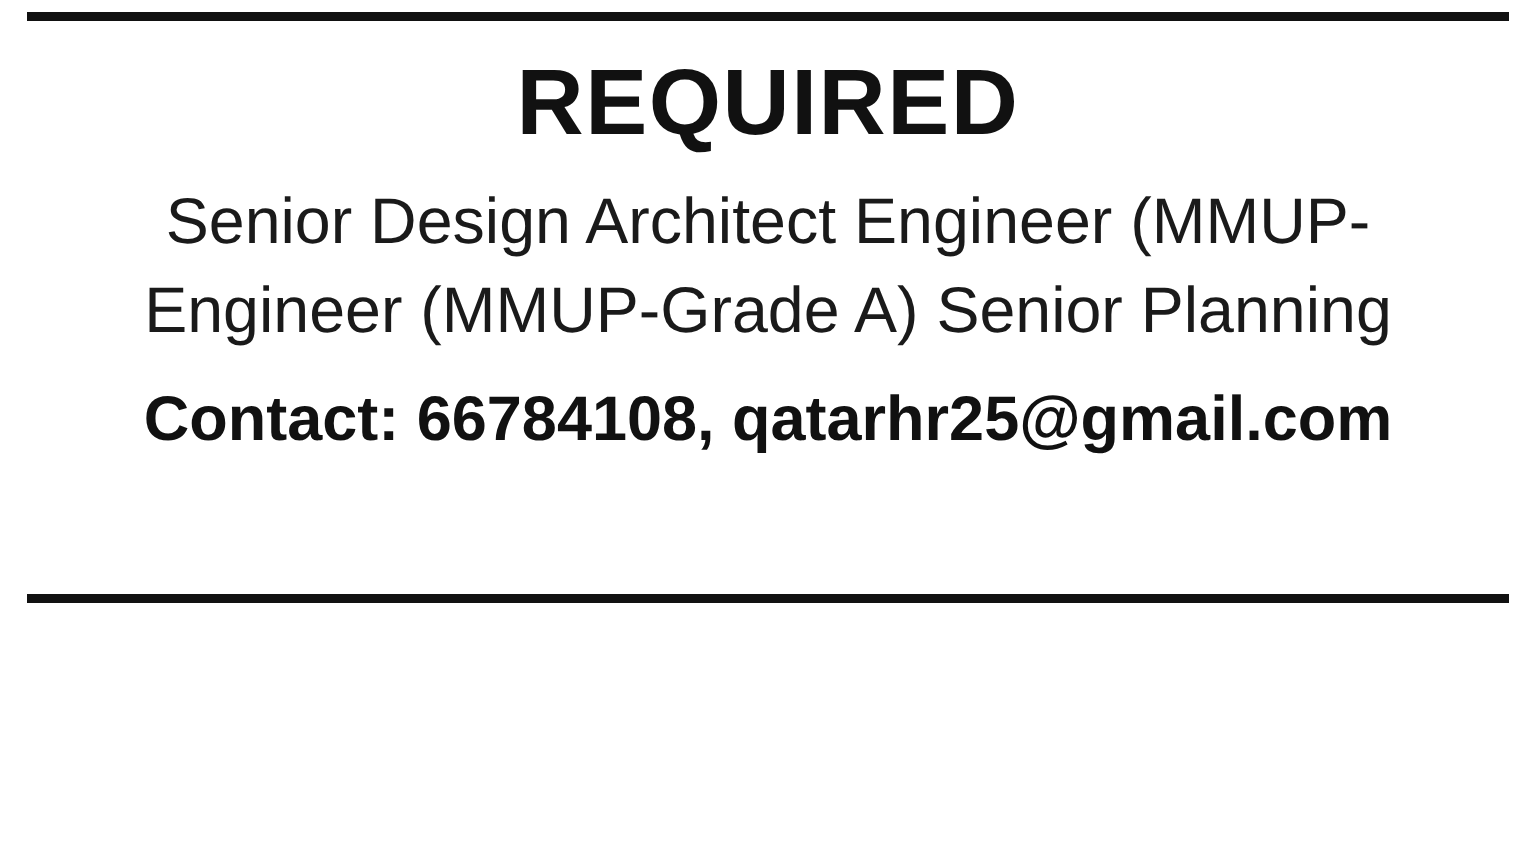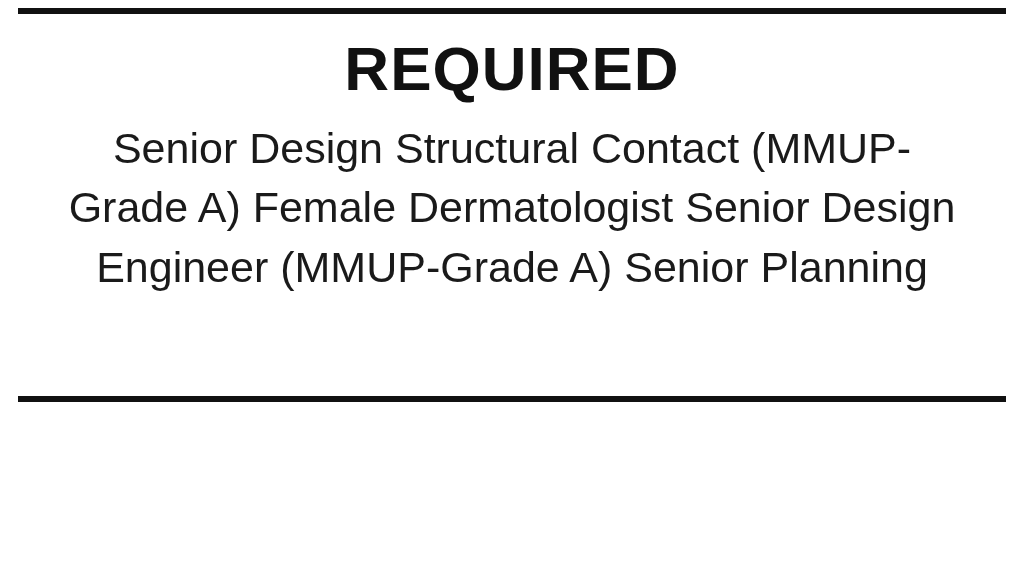--- a/index.html
+++ b/index.html
@@ -69,21 +69,21 @@
 </head>
 <body>
 
 <div class="ad">
 
   <div class="rule rule-top"></div>
 
   <div class="headline">REQUIRED</div>
 
   <div class="body-text">
-    <span class="body-line">Senior Design Structural Contact (MMUP-</span>
-    <span class="body-line">Grade A) Female Dermatologist Senior Design</span>
+    <span class="body-line">Senior Design Architect Engineer (MMUP-</span>
     <span class="body-line">Engineer (MMUP-Grade A) Senior Planning</span>
   </div>
 
+  <div class="contact">Contact: 66784108, qatarhr25@gmail.com</div>
 
   <div class="rule rule-bottom"></div>
 
 </div>
 
 </body></html>

